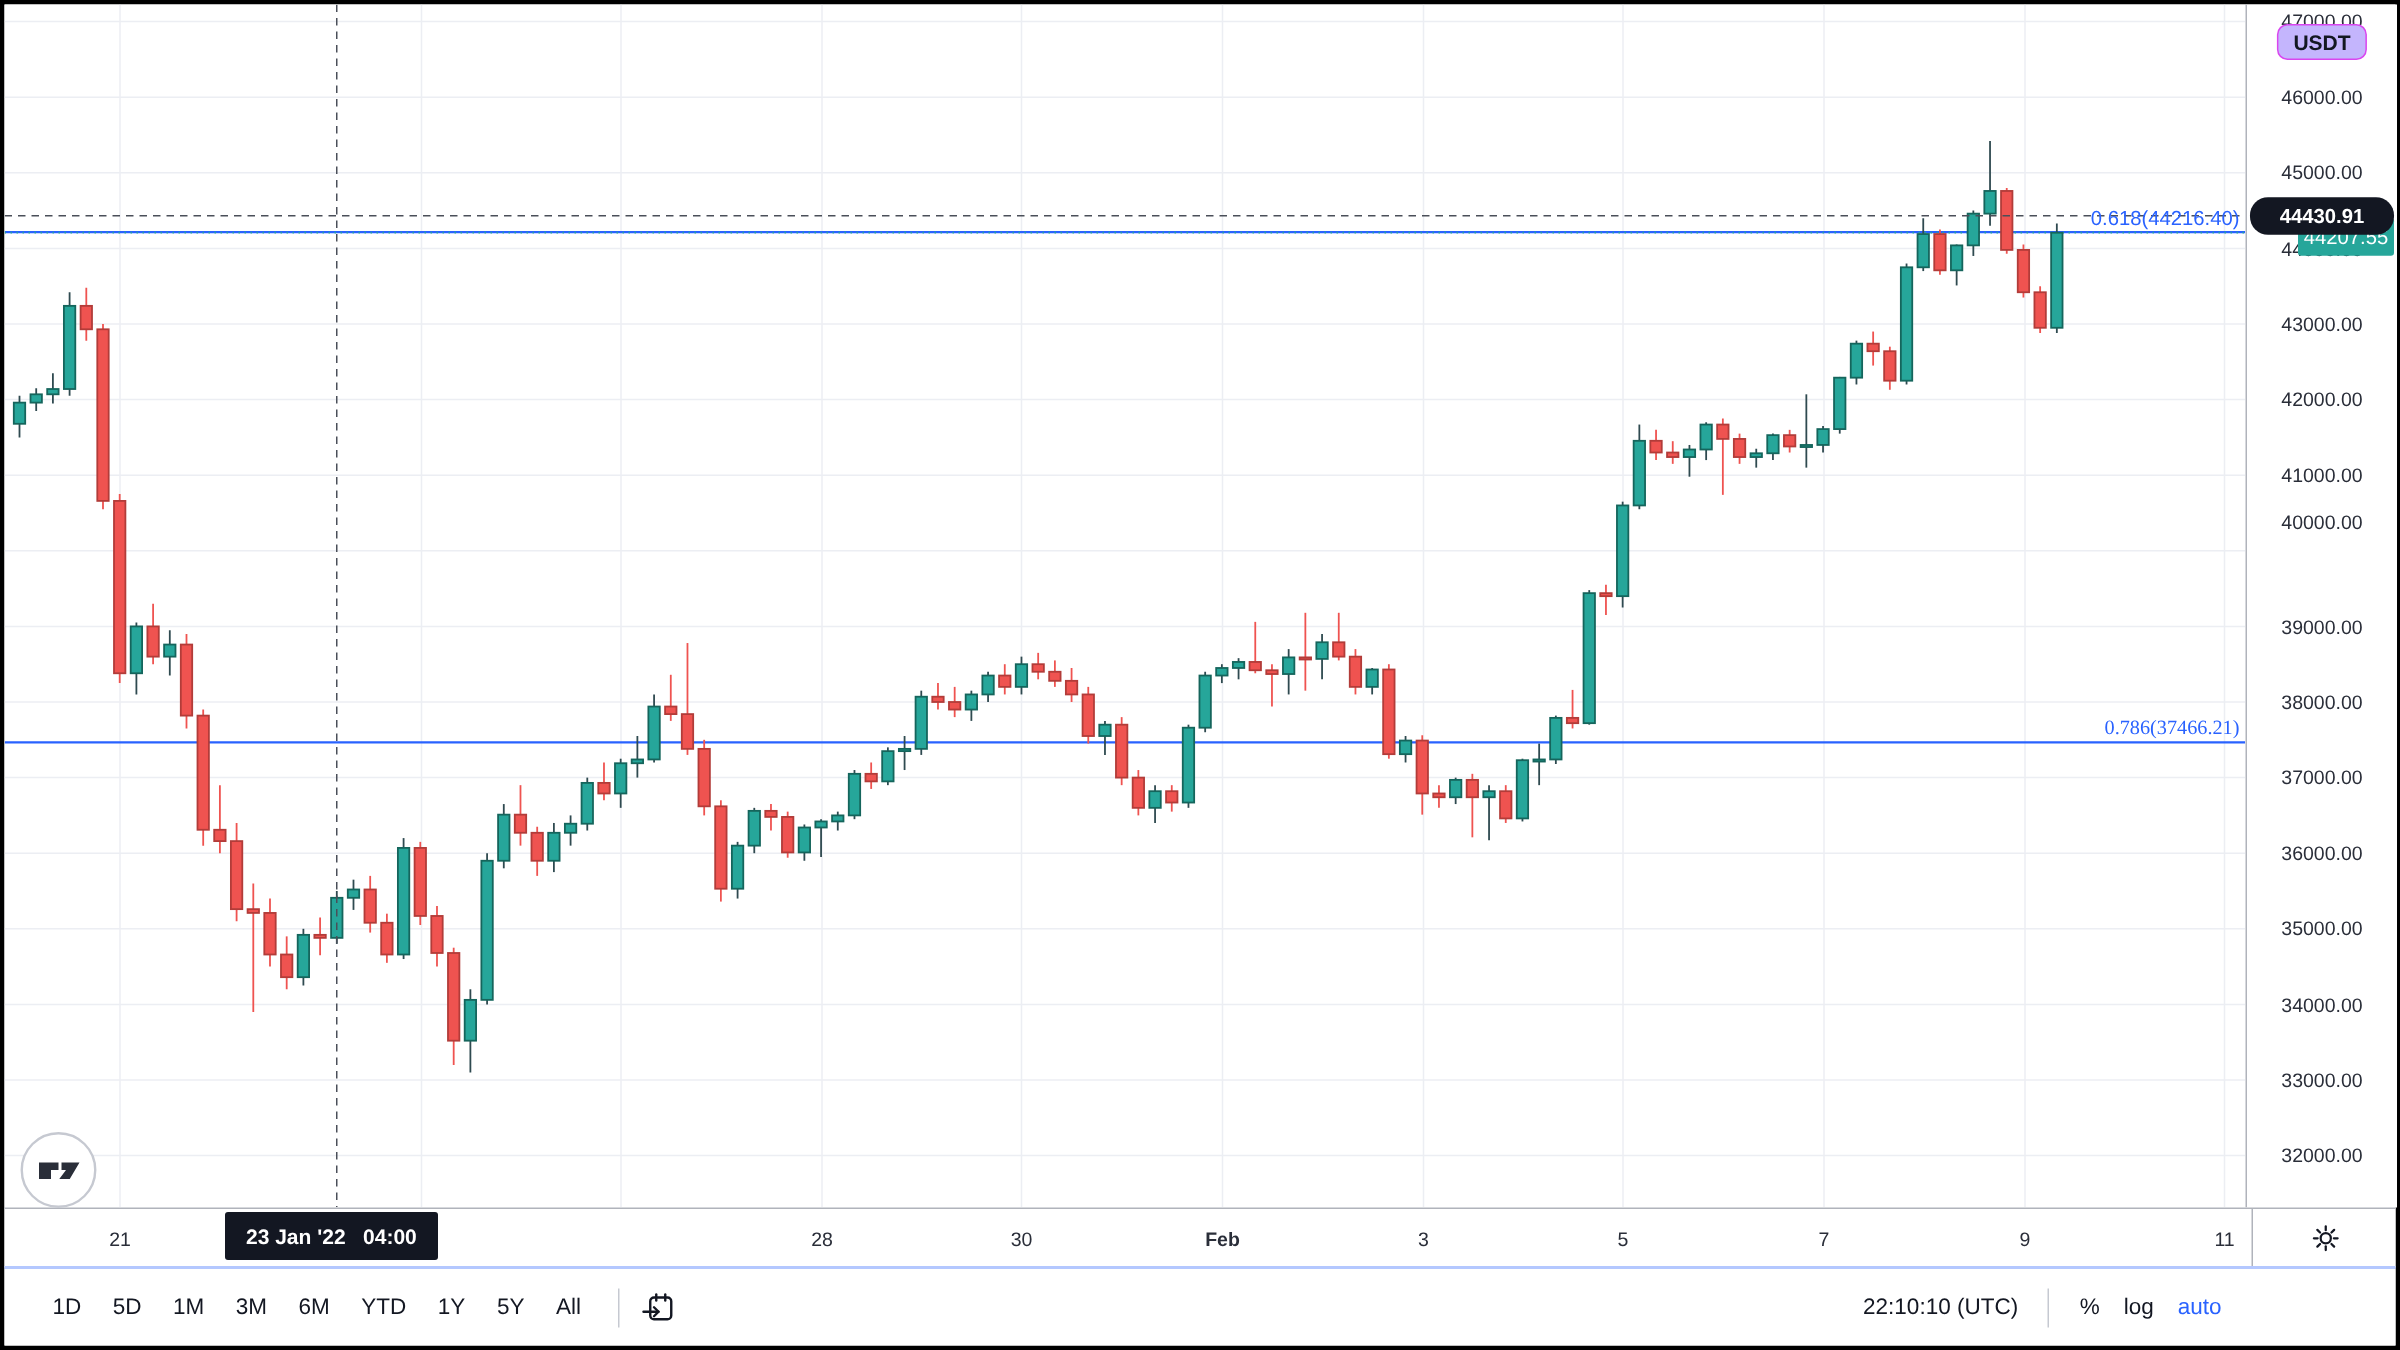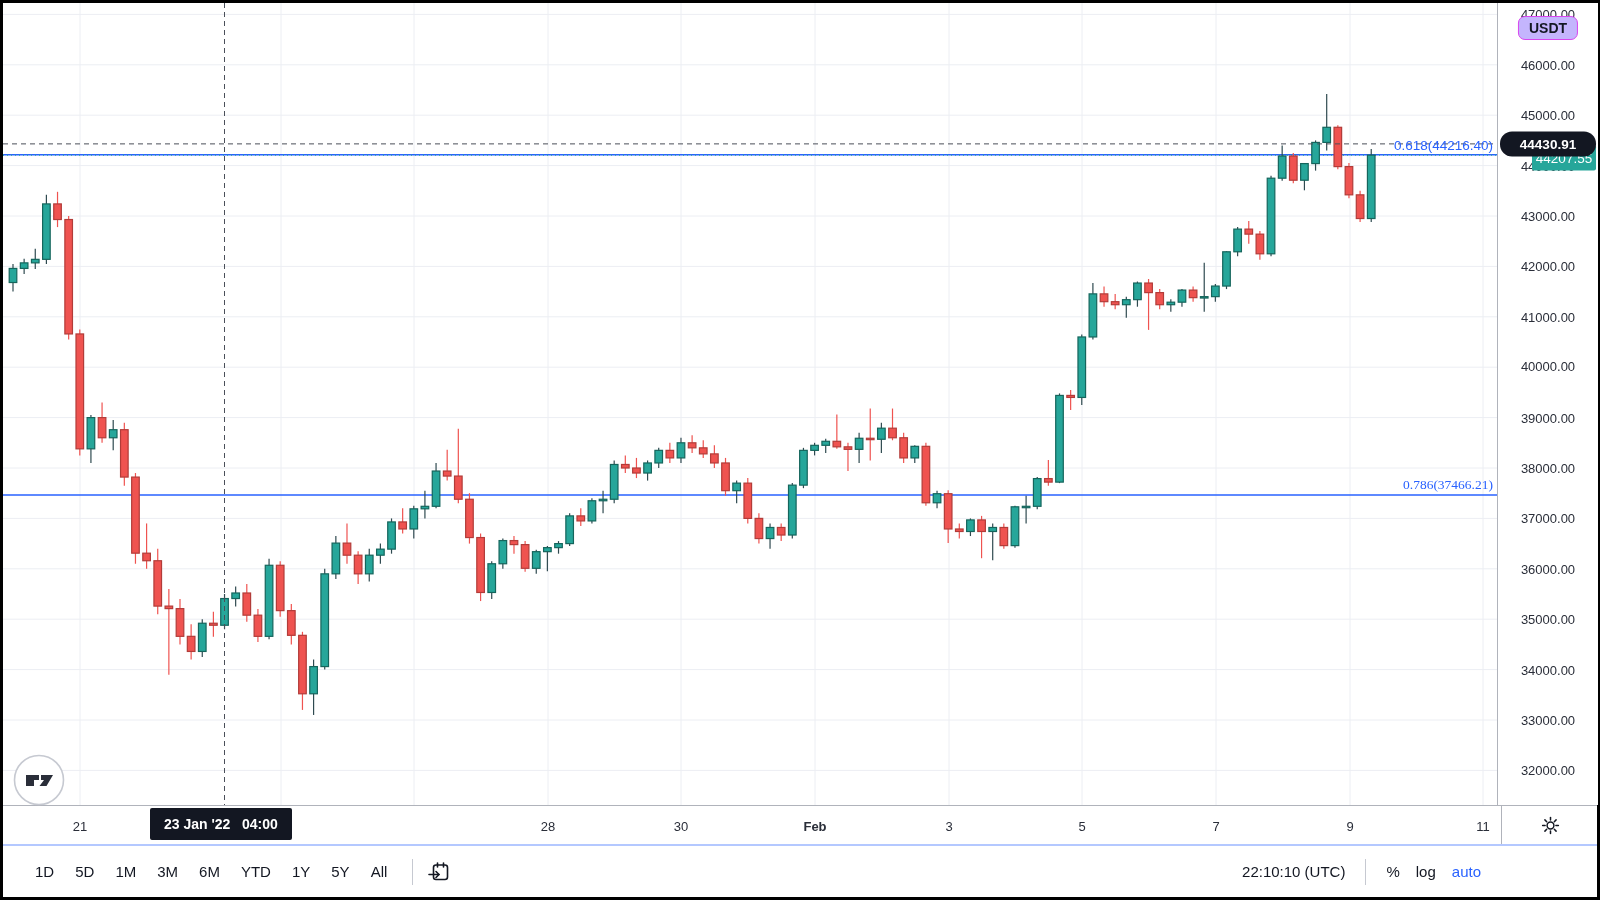--- a/index.html
+++ b/index.html
@@ -336,21 +336,21 @@
 
     <div class="price-scale">
       <div id="price-labels">
           <div class="pl" style="top: 11.4px;">47000.00</div>
           <div class="pl" style="top: 61.8px;">46000.00</div>
           <div class="pl" style="top: 112.2px;">45000.00</div>
           <div class="pl" style="top: 162.6px;">44000.00</div>
           <div class="pl" style="top: 213px;">43000.00</div>
           <div class="pl" style="top: 263.4px;">42000.00</div>
           <div class="pl" style="top: 313.8px;">41000.00</div>
-          <div class="pl" style="top: 363px;">40000.00</div>
+          <div class="pl" style="top: 345px;">40000.00</div>
           <div class="pl" style="top: 414.6px;">39000.00</div>
           <div class="pl" style="top: 465px;">38000.00</div>
           <div class="pl" style="top: 515.4px;">37000.00</div>
           <div class="pl" style="top: 565.8px;">36000.00</div>
           <div class="pl" style="top: 616.2px;">35000.00</div>
           <div class="pl" style="top: 666.6px;">34000.00</div>
           <div class="pl" style="top: 717px;">33000.00</div>
           <div class="pl" style="top: 767.4px;">32000.00</div>
         </div>
       <div class="usdt-badge">

